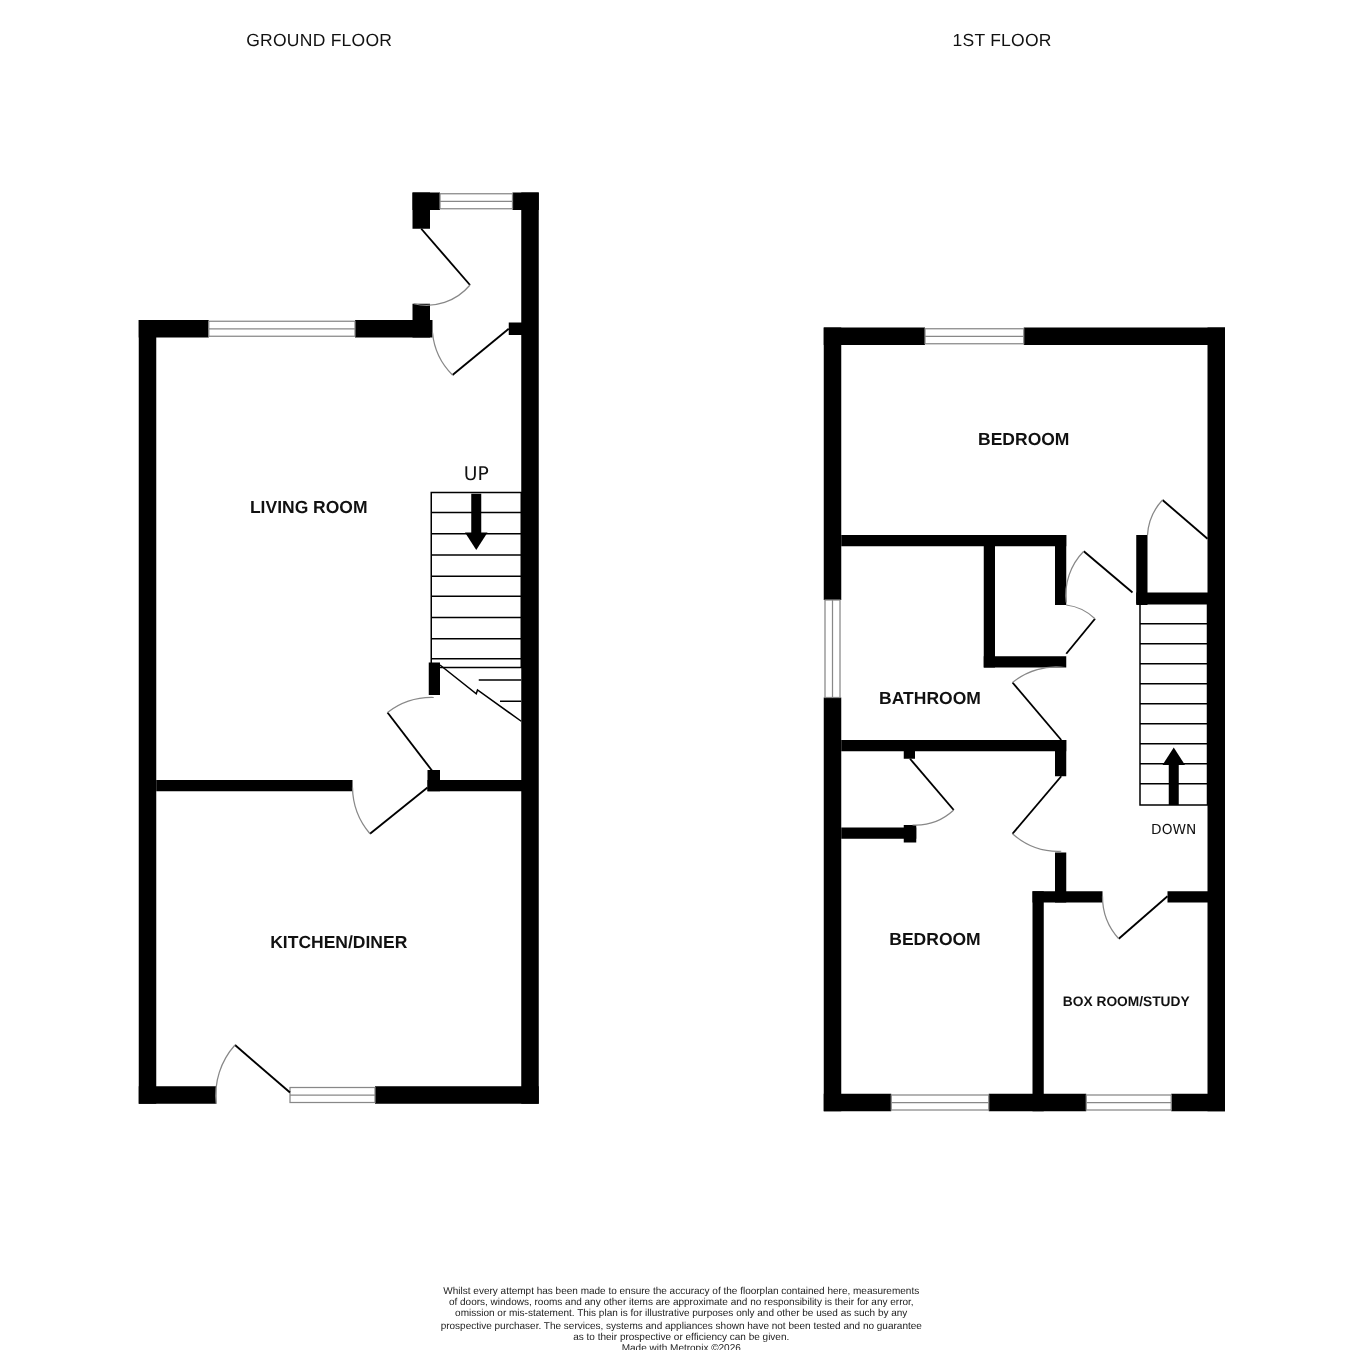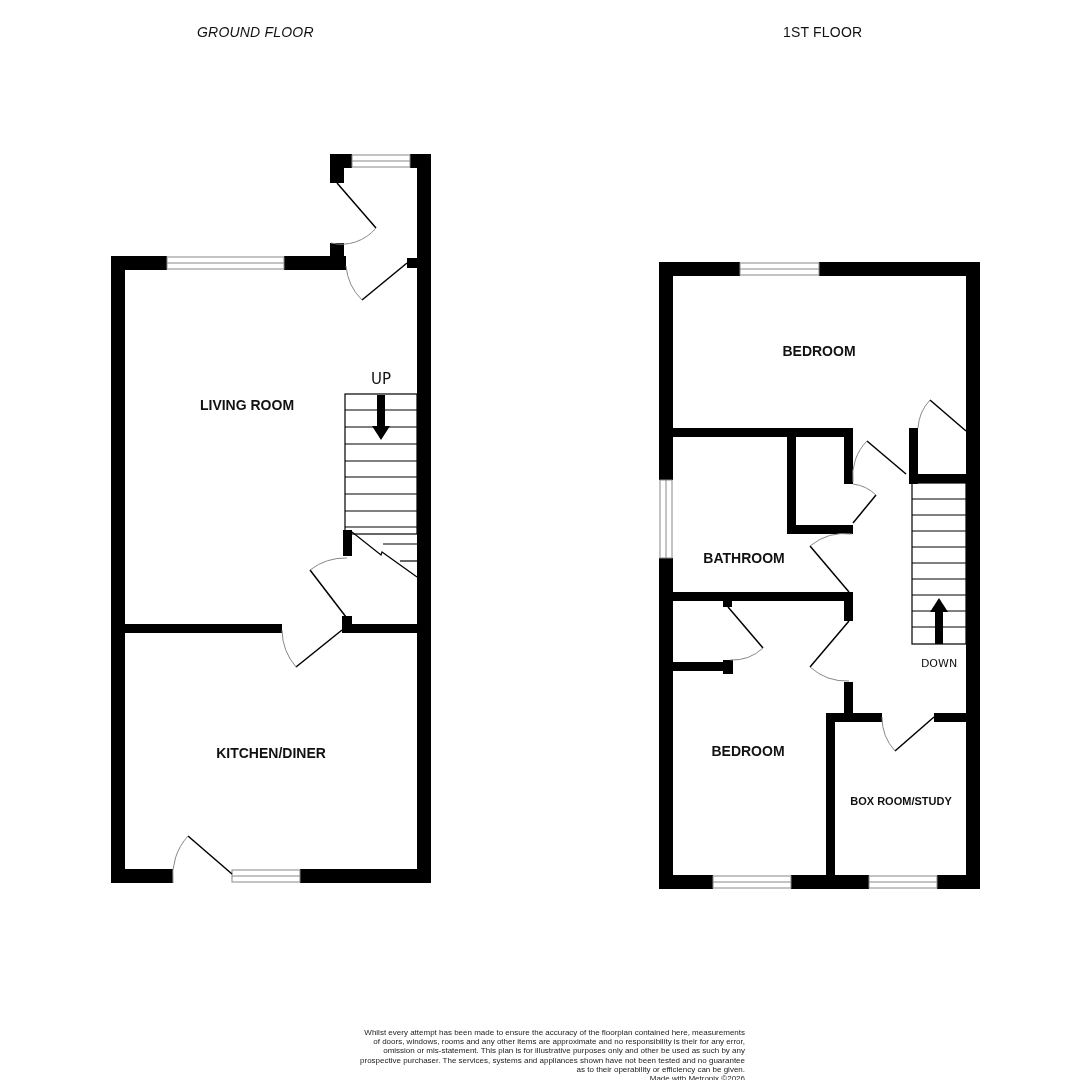--- a/index.html
+++ b/index.html
@@ -1,24 +1,24 @@
 <!DOCTYPE html>
 <html><head>
   <meta charset="utf-8">
   <style>
     html, body { margin:0; padding:0; background:#ffffff; }
     body { width:1090px; height:1080px; position:relative; overflow:hidden; font-family:"Liberation Sans", sans-serif; }
     .floor-title { position:absolute; top:24px; font-size:14px; color:#111; letter-spacing:0.2px; }
-    #gf-title { left:197px;font-style:italic; }
-    #ff-title { left:783px; }
+    #gf-title { left:197px; }
+    #ff-title { left:762px; }
     svg { position:absolute; left:0; top:0; }
     .room-label { font-family:"Liberation Sans", sans-serif; font-weight:bold; fill:#111; }
     .stair-label { font-family:"DejaVu Sans", sans-serif; fill:#111; }
     .disclaimer { position:absolute; left:345px; top:1028px; width:400px; text-align:center; font-size:8px; line-height:9.2px; color:#222; }
-    .disclaimer span { display:block;text-align:right; }
+    .disclaimer span { display:block; }
   </style>
 </head>
 <body>
 
 <div class="floor-title" id="gf-title">GROUND FLOOR</div>
 <div class="floor-title" id="ff-title">1ST FLOOR</div>
 
 <svg width="1090" height="1080" viewBox="0 0 1090 1080" xmlns="http://www.w3.org/2000/svg">
 
   <g>
@@ -203,15 +203,15 @@
     <text class="room-label" x="748" y="756" font-size="14" text-anchor="middle">BEDROOM</text>
     <text class="room-label" x="901" y="805" font-size="11" text-anchor="middle">BOX ROOM/STUDY</text>
   </g>
 </svg>
 
 <div class="disclaimer">
   <span>Whilst every attempt has been made to ensure the accuracy of the floorplan contained here, measurements</span>
   <span>of doors, windows, rooms and any other items are approximate and no responsibility is their for any error,</span>
   <span>omission or mis-statement. This plan is for illustrative purposes only and other be used as such by any</span>
   <span>prospective purchaser. The services, systems and appliances shown have not been tested and no guarantee</span>
-  <span>as to their operability or efficiency can be given.</span>
+  <span>as to their prospective or efficiency can be given.</span>
   <span>Made with Metropix ©2026</span>
 </div>
 
 </body></html>

